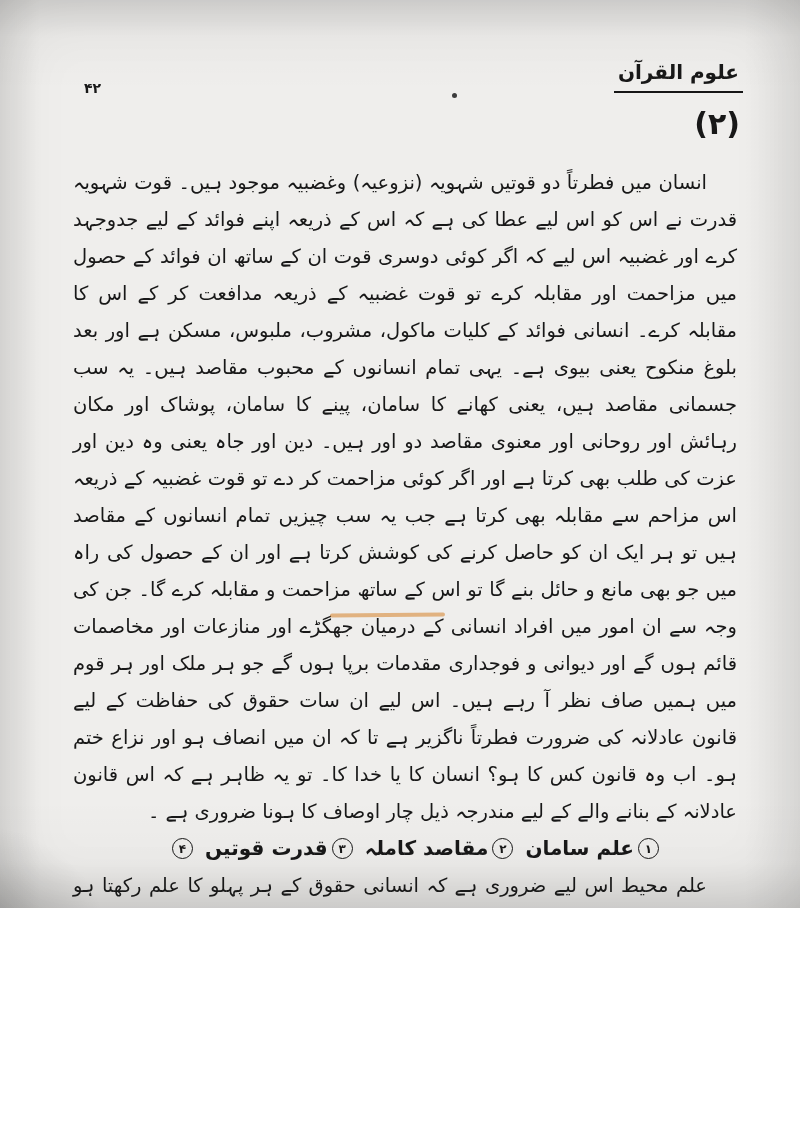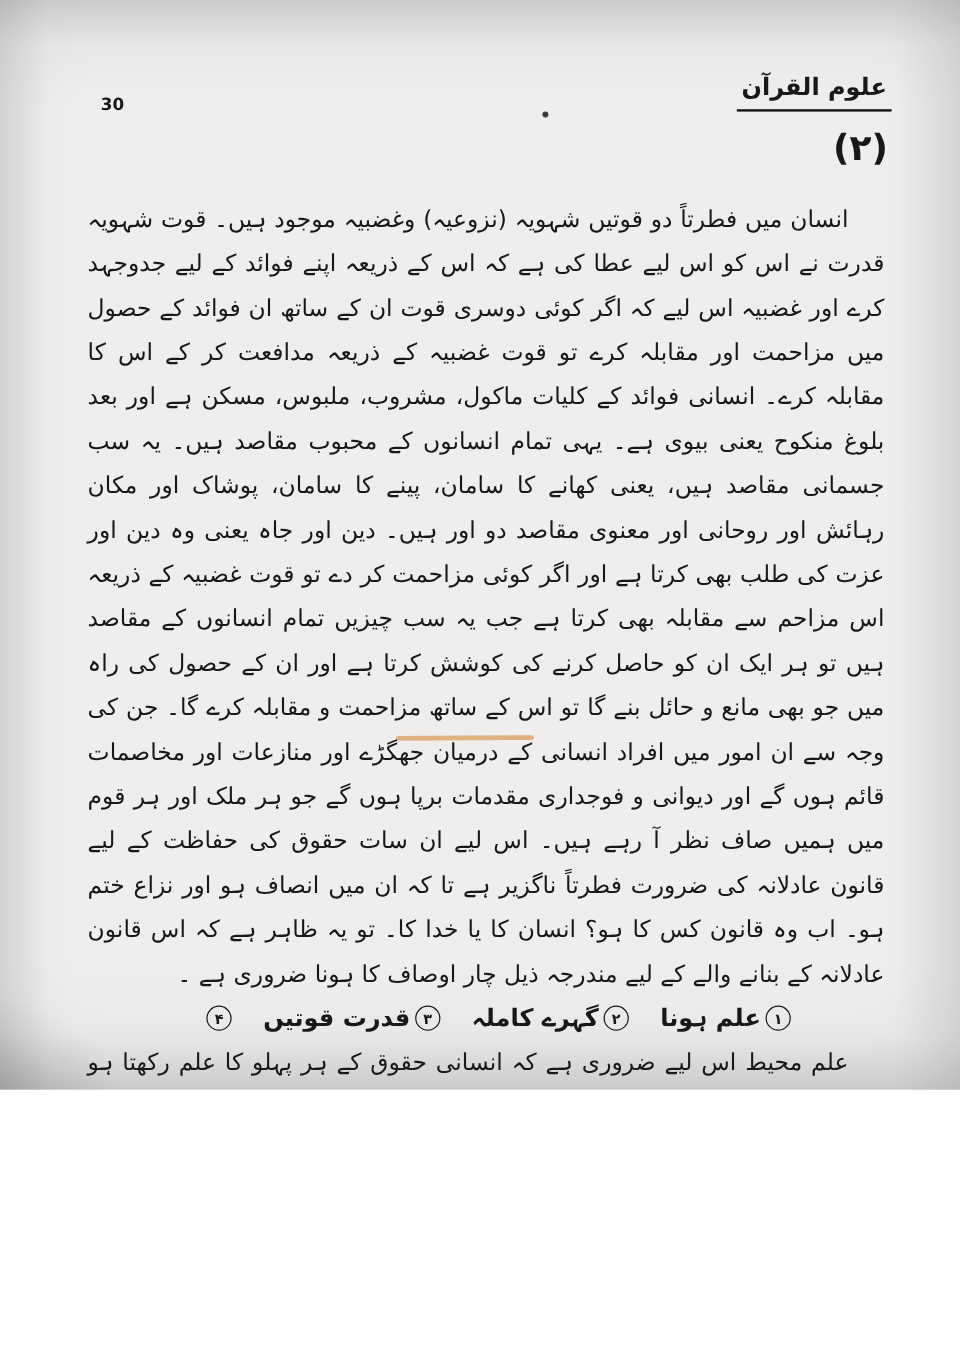--- a/index.html
+++ b/index.html
@@ -75,38 +75,38 @@
     position:absolute;left:-30px;bottom:-35px;width:140px;height:120px;
     background:radial-gradient(ellipse at bottom left, rgba(0,0,0,0.22), rgba(0,0,0,0) 70%);
   }
 </style>
 </head>
 <body>
 
 <div class="scan-page">
 
   <div class="book-title">علوم القرآن</div>
-  <div class="page-number">30</div>
+  <div class="page-number">۴۲</div>
   <div class="scan-speck"></div>
 
   <div class="section-heading">
     <span>(۲)</span>
   </div>
 
   <div class="body-text">
     <p class="para">انسان میں فطرتاً دو قوتیں شہویہ (نزوعیہ) وغضبیہ موجود ہیں۔ قوت شہویہ قدرت نے اس کو اس لیے عطا کی ہے کہ اس کے ذریعہ اپنے فوائد کے لیے جدوجہد کرے اور غضبیہ اس لیے کہ اگر کوئی دوسری قوت ان کے ساتھ ان فوائد کے حصول میں مزاحمت اور مقابلہ کرے تو قوت غضبیہ کے ذریعہ مدافعت کر کے اس کا مقابلہ کرے۔ انسانی فوائد کے کلیات ماکول، مشروب، ملبوس، مسکن ہے اور بعد بلوغ منکوح یعنی بیوی ہے۔ یہی تمام انسانوں کے محبوب مقاصد ہیں۔ یہ سب جسمانی مقاصد ہیں، یعنی کھانے کا سامان، پینے کا سامان، پوشاک اور مکان رہائش اور روحانی اور معنوی مقاصد دو اور ہیں۔ دین اور جاہ یعنی وہ دین اور عزت کی طلب بھی کرتا ہے اور اگر کوئی مزاحمت کر دے تو قوت غضبیہ کے ذریعہ اس مزاحم سے مقابلہ بھی کرتا ہے جب یہ سب چیزیں تمام انسانوں کے مقاصد ہیں تو ہر ایک ان کو حاصل کرنے کی کوشش کرتا ہے اور ان کے حصول کی راہ میں جو بھی مانع و حائل بنے گا تو اس کے ساتھ مزاحمت و مقابلہ کرے گا۔ جن کی وجہ سے ان امور میں افراد انسانی کے درمیان جھگڑے اور منازعات اور مخاصمات قائم ہوں گے اور دیوانی و فوجداری مقدمات برپا ہوں گے جو ہر ملک اور ہر قوم میں ہمیں صاف نظر آ رہے ہیں۔ اس لیے ان سات حقوق کی حفاظت کے لیے قانون عادلانہ کی ضرورت فطرتاً ناگزیر ہے تا کہ ان میں انصاف ہو اور نزاع ختم ہو۔ اب وہ قانون کس کا ہو؟ انسان کا یا خدا کا۔ تو یہ ظاہر ہے کہ اس قانون عادلانہ کے بنانے والے کے لیے مندرجہ ذیل چار اوصاف کا ہونا ضروری ہے ۔</p>
 
     <div class="qualities">
       <span class="quality-item">
         <span class="quality-num">۱</span>
-        <span>علم ہونا</span>
+        <span>علم سامان</span>
       </span>
       <span class="quality-item">
         <span class="quality-num">۲</span>
-        <span>گہرے کاملہ</span>
+        <span>مقاصد کاملہ</span>
       </span>
       <span class="quality-item">
         <span class="quality-num">۳</span>
         <span>قدرت قوتیں</span>
       </span>
       <span class="quality-item">
         <span class="quality-num">۴</span>
       </span>
     </div>
 

